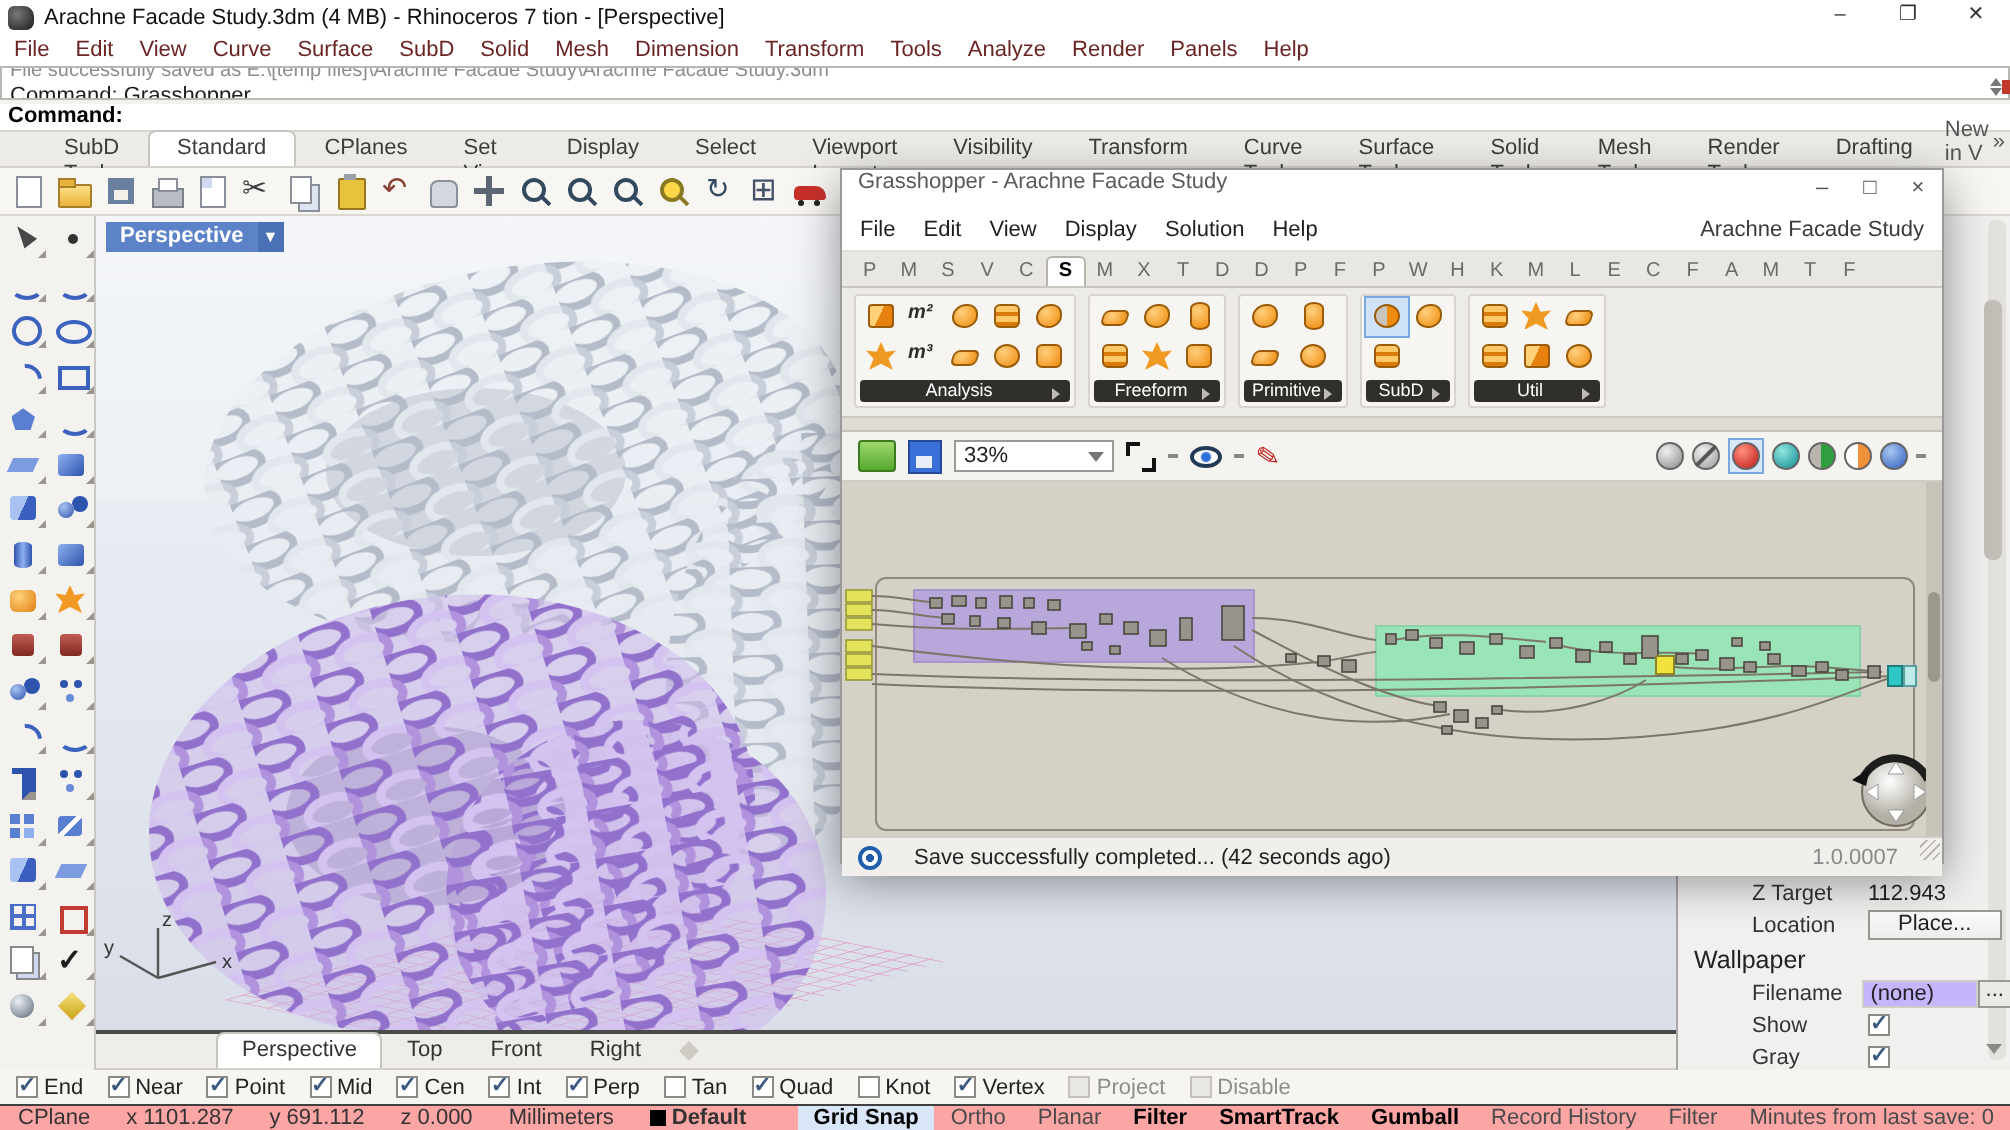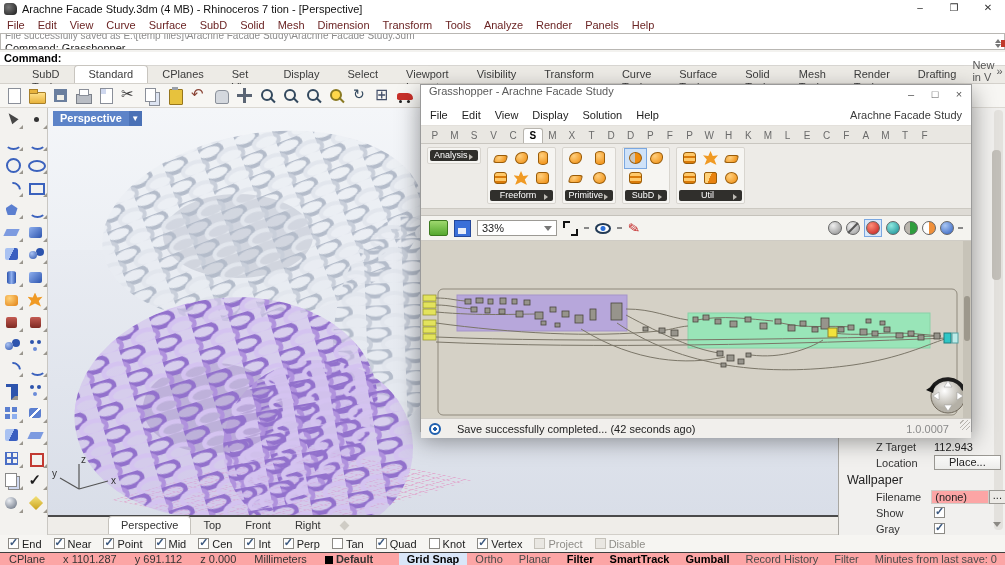--- a/index.html
+++ b/index.html
@@ -107,21 +107,21 @@
   
   .rightpanel{left:838px;top:108px;width:167px;height:427px;background:#f1f0ee;border-left:1px solid #a9a7a2;box-sizing:border-box;}
   .rp-scroll{position:absolute;right:2px;top:2px;width:9px;height:420px;background:#e3e1dd;border-radius:4px;}
   .rp-thumb{position:absolute;right:2px;top:40px;width:9px;height:130px;background:#c2bfb9;border-radius:4px;}
   .rp-content{position:absolute;left:0;top:315px;width:167px;}
   .rp-row{display:flex;align-items:center;height:15px;margin-bottom:1px;}
   .rp-row .lbl{margin-left:37px;width:58px;color:#333;}
   .rp-row .val{color:#222;}
   .rp-btn{border:1px solid #9a9893;background:linear-gradient(#fdfdfc,#ececea);padding:0 14px;height:13px;line-height:12px;font-size:11px;}
   .rp-header{margin-left:8px;font-size:12.5px;color:#222;height:18px;line-height:18px;}
-  .rp-input{background:#fca5a5;border:1px solid #cfcdc8;width:52px;height:12px;line-height:12px;padding:0 3px;}
+  .rp-input{background:#c4b5fd;border:1px solid #cfcdc8;width:52px;height:12px;line-height:12px;padding:0 3px;}
   .rp-mini{border:1px solid #9a9893;background:#eceae6;width:16px;height:12px;text-align:center;line-height:9px;}
   .chk{width:11px;height:11px;background:#fff;border:1px solid #8c8a85;position:relative;display:inline-block;box-sizing:border-box;}
   .chk.on::before{content:"✓";position:absolute;left:0px;top:-3px;color:#3d5a80;font-size:11px;font-weight:bold;}
   .chk.dis{background:#e9e7e2;border-color:#c5c2ba;}
   .rp-chevron{position:absolute;right:4px;bottom:4px;width:0;height:0;border:4px solid transparent;border-top:5px solid #8b8984;}
 
   
   .vptabs{left:48px;top:517px;width:790px;height:18px;background:#efede9;border-bottom:1px solid #d2cfc9;box-sizing:border-box;display:flex;align-items:flex-end;padding-left:60px;color:#333;}
   .vtab{padding:2px 12px 1px;height:14px;line-height:13px;}
   .vtab.active{background:#fff;border:1px solid #c5c2bc;border-bottom:none;border-radius:4px 4px 0 0;}
@@ -534,20 +534,36 @@
       <span class="gh-tab">E</span>
       <span class="gh-tab">C</span>
       <span class="gh-tab">F</span>
       <span class="gh-tab">A</span>
       <span class="gh-tab">M</span>
       <span class="gh-tab">T</span>
       <span class="gh-tab">F</span>
     </div>
     <div class="gh-palette">
       <div class="gh-group">
+        <div class="gh-grid">
+          <div class="pi pi-cube"></div>
+          <div class="pi pi-burst"></div>
+          <div class="pi pi-text">
+              <span>m²</span>
+            </div>
+          <div class="pi pi-text">
+              <span>m³</span>
+            </div>
+          <div class="pi pi-blob"></div>
+          <div class="pi pi-flat"></div>
+          <div class="pi pi-grid"></div>
+          <div class="pi pi-sphere"></div>
+          <div class="pi pi-blob"></div>
+          <div class="pi"></div>
+        </div>
         <div class="gh-label"><span>Analysis</span><span class="arr"></span></div>
       </div>
       <div class="gh-group">
         <div class="gh-grid">
           <div class="pi pi-flat"></div>
           <div class="pi pi-grid"></div>
           <div class="pi pi-blob"></div>
           <div class="pi pi-burst"></div>
           <div class="pi pi-cyl"></div>
           <div class="pi"></div>

